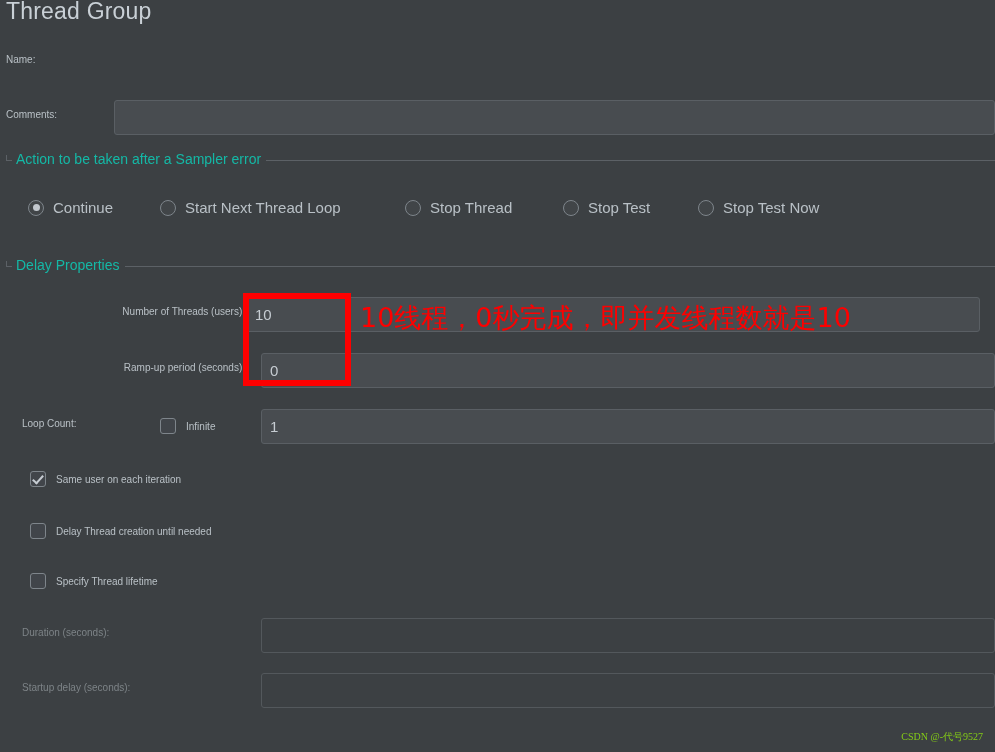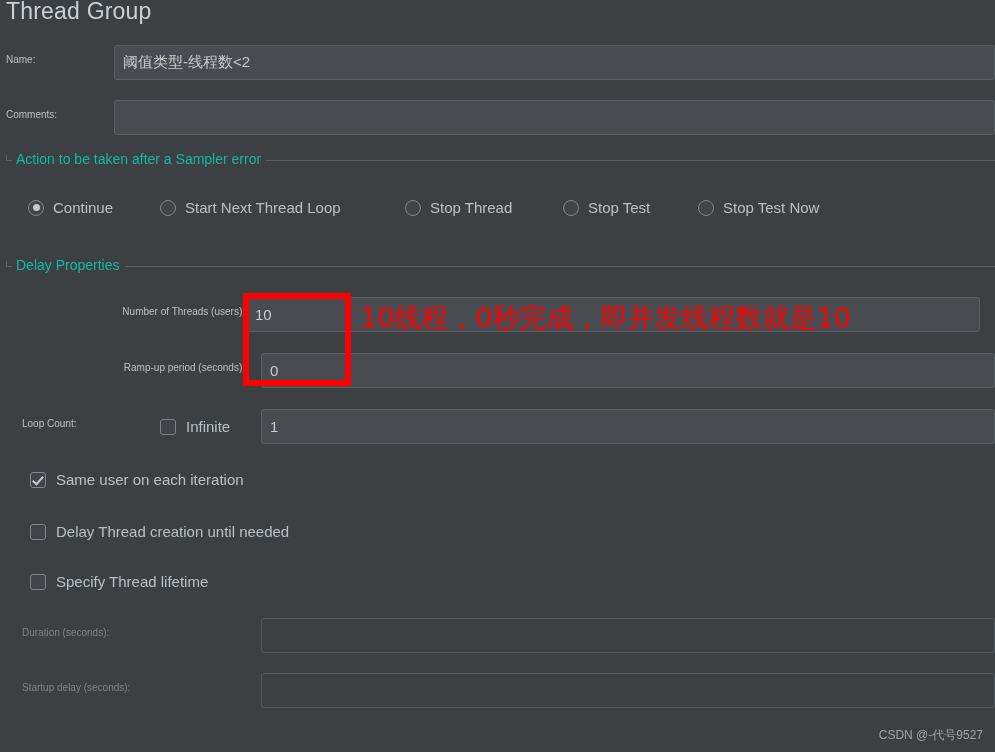--- a/index.html
+++ b/index.html
@@ -159,21 +159,21 @@
     left: 4px;
     top: 1px;
     width: 4px;
     height: 9px;
     border: solid #c6ccd2;
     border-width: 0 2px 2px 0;
     transform: rotate(42deg);
   }
   .check .txt {
     margin-left: 10px;
-    font-size: 15px;
+    font-size: 10px;
     color: #b9c0c6;
   }
 
   
   .annot-box {
     position: absolute;
     box-sizing: border-box;
     border: 6px solid #fe0000;
     pointer-events: none;
   }
@@ -184,34 +184,34 @@
     line-height: 36px;
     font-family: "DejaVu Sans", "Liberation Sans", sans-serif;
     white-space: pre-wrap;
   }
 
   
   .watermark {
     position: absolute;
     right: 12px;
     bottom: 8px;
-    font-size: 12px;
-    color: #a3a3a3;
-    white-space: nowrap;
+    font-size: 10px;
+    color: #84cc16;
+    white-space: nowrap;
+    font-family: Liberation Serif, serif;
   }
 </style>
 </head>
 <body>
 
 <div class="page">
 
   <div class="title">Thread Group</div>
 
   <div class="row-label" style="left:6px; top:54px;">Name:</div>
-  <div class="field" style="left:114px; top:45px; width:881px; height:35px;">阈值类型-线程数&lt;2</div>
 
   <div class="row-label" style="left:6px; top:109px;">Comments:</div>
   <div class="field" style="left:114px; top:100px; width:881px; height:35px;"></div>
 
   <div class="group-sep" style="top:153px;">
     <div class="line"></div>
     <div class="tick"></div>
     <div class="cap">Action to be taken after a Sampler error</div>
   </div>
 

